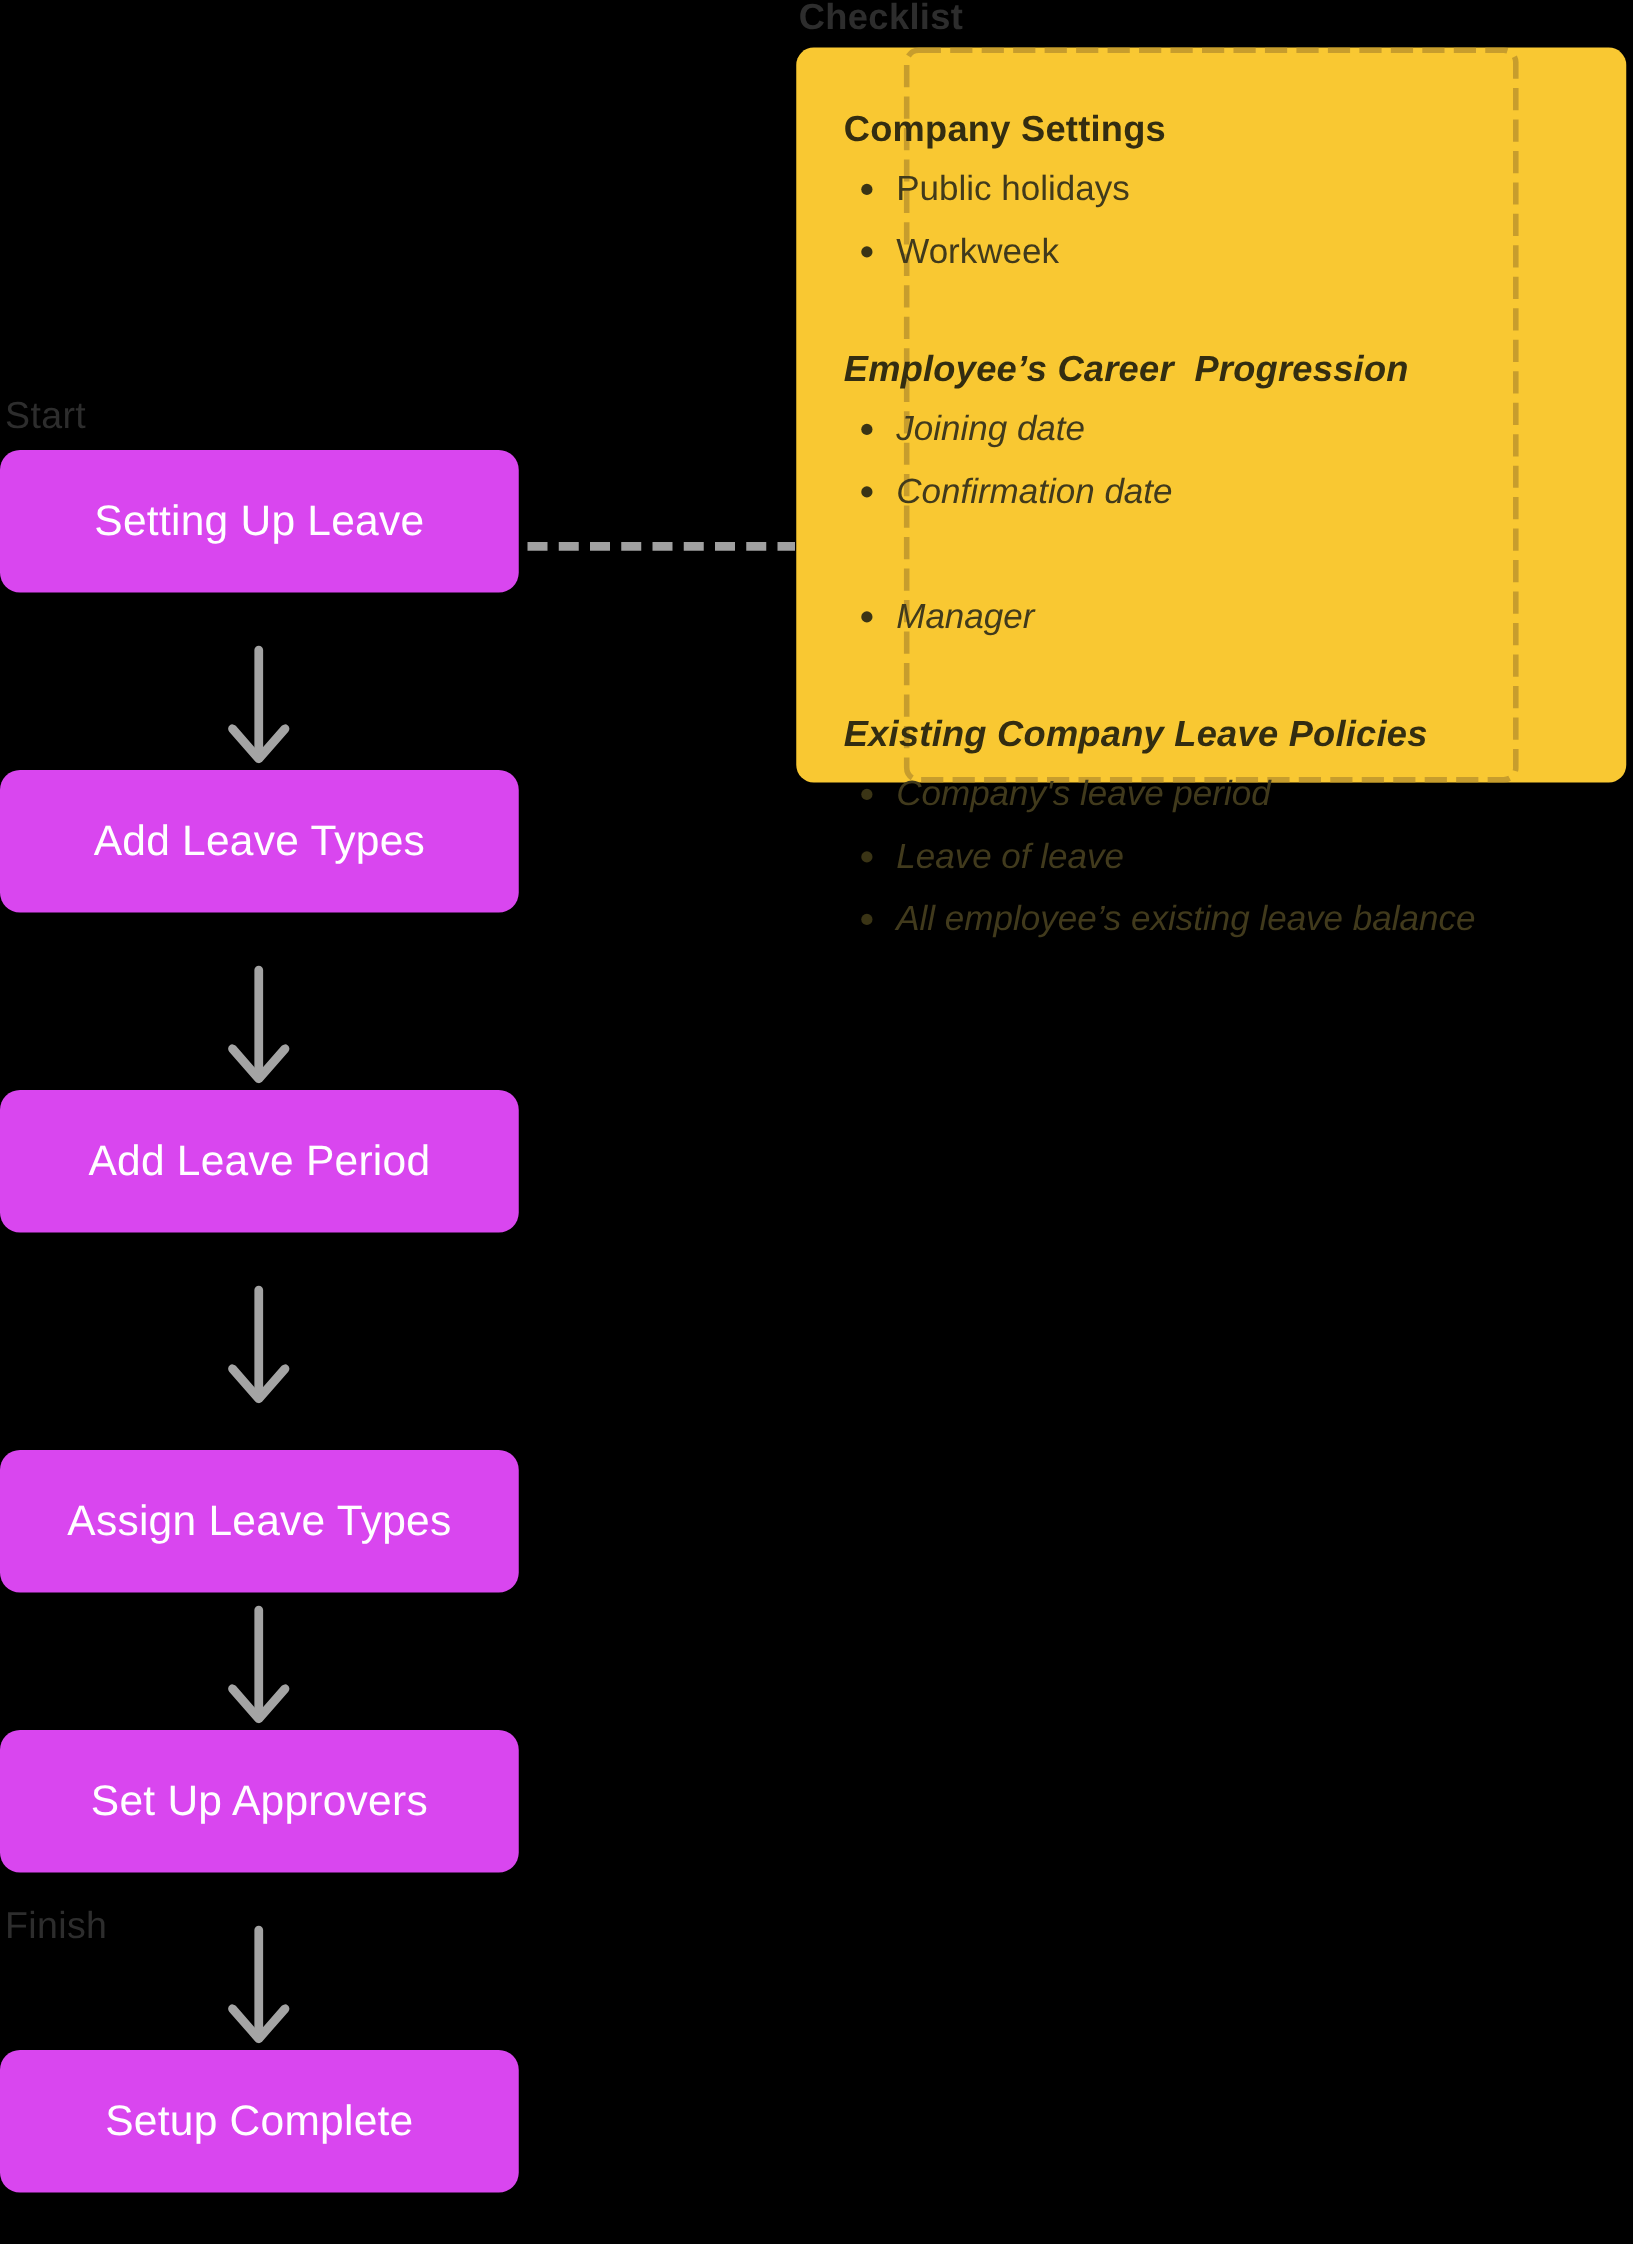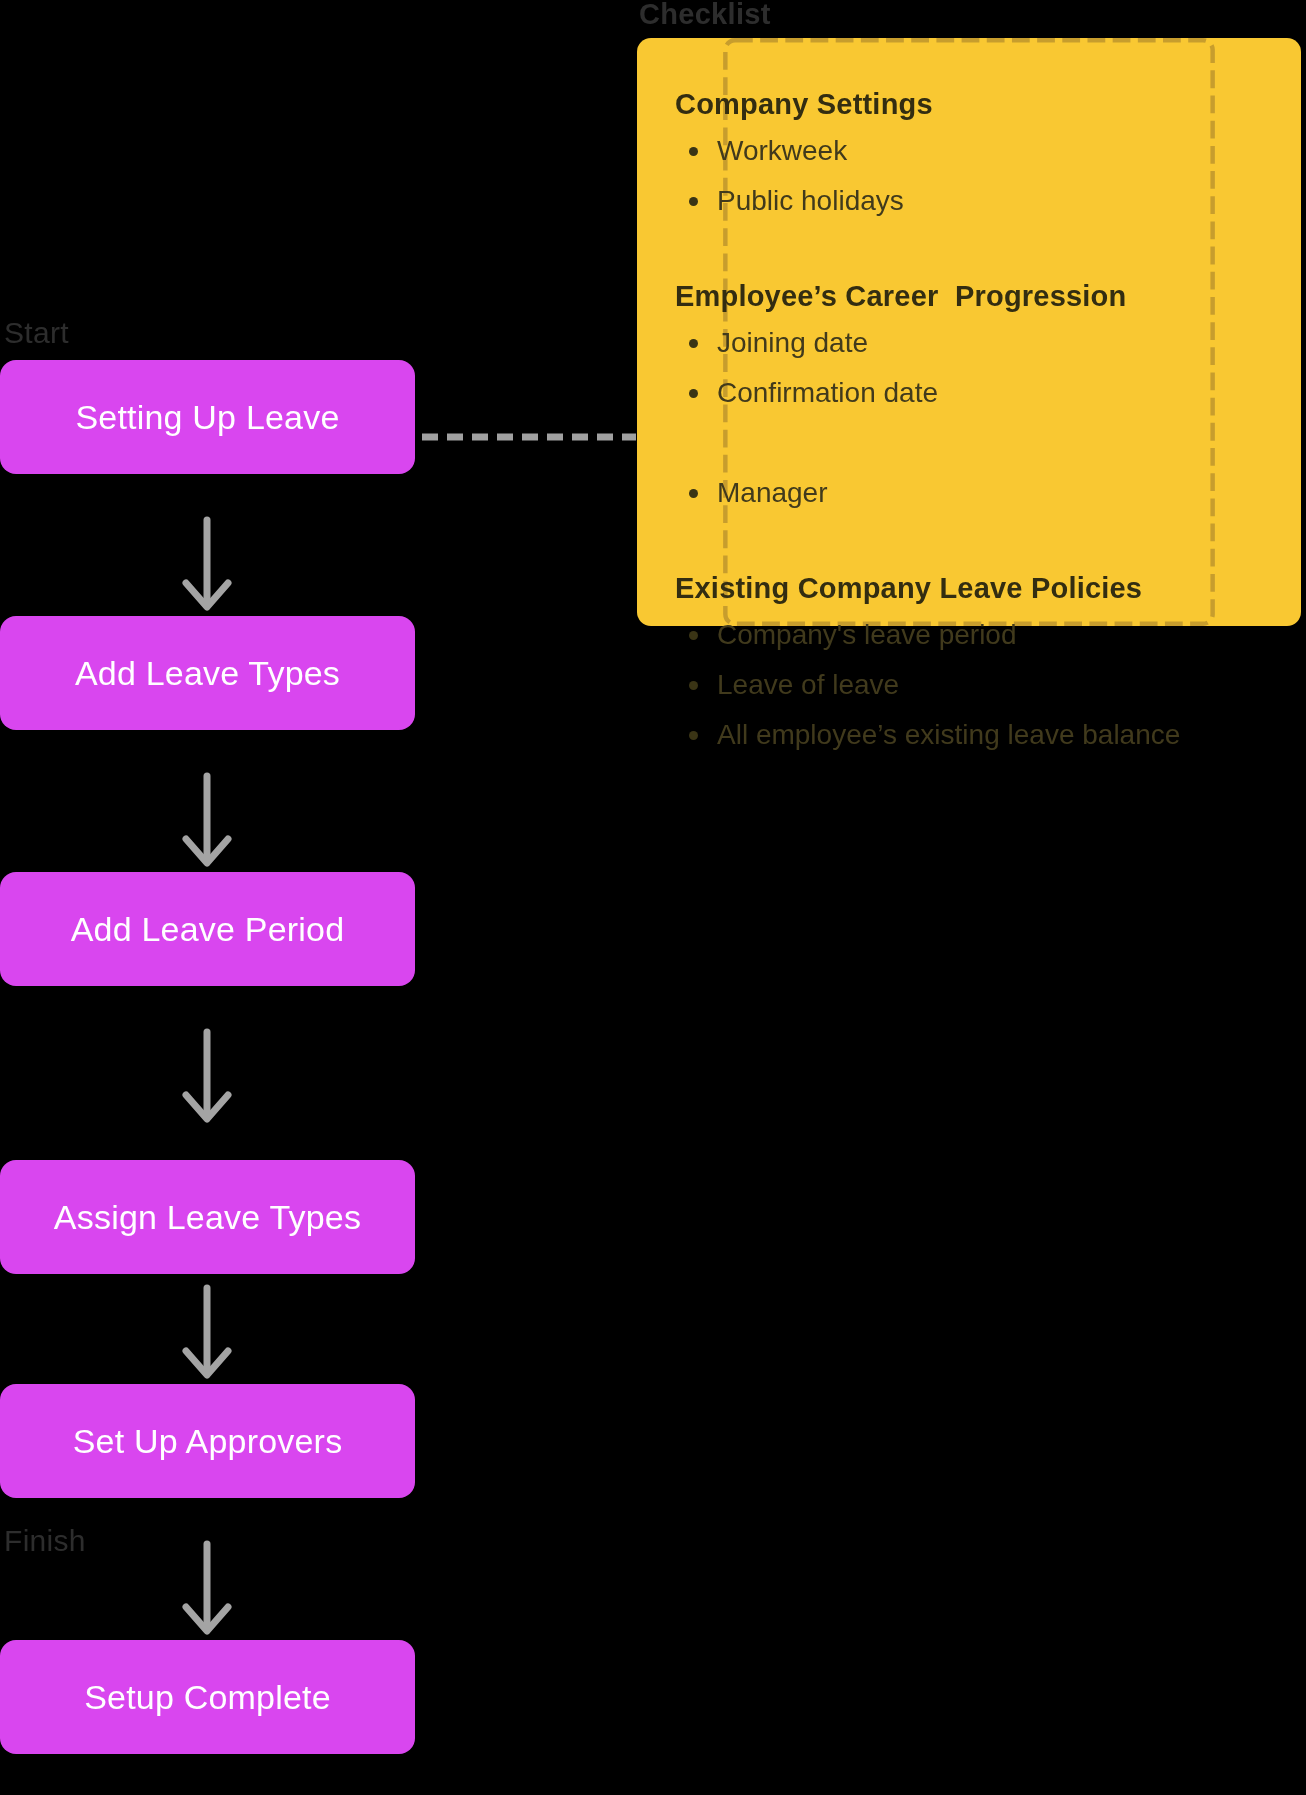--- a/index.html
+++ b/index.html
@@ -38,21 +38,21 @@
     font-size:29px; line-height:34px; font-weight:700;
     color:#2d2d2d; letter-spacing:0.3px;
   }
   .checklist-panel {
     position:absolute; left:637px; top:38px; width:664px; height:588px;
     background:#f9c832; border-radius:14px;
   }
   .checklist-border { position:absolute; left:0; top:0; width:100%; height:100%; pointer-events:none; }
   .checklist-content { position:absolute; left:38px; right:22px; top:46px; }
 
-  .section + .section { margin-top:50px; }
+  .section + .section { margin-top:50px;font-style:italic; }
   .section-heading {
     display:block; font-size:29px; line-height:40px; font-weight:700;
     color:#332d11; white-space:pre-wrap; letter-spacing:0.2px;
   }
   .section ul { list-style:none; margin:2px 0 0 0; padding:0; }
   .section li {
     position:relative; padding-left:42px;
     font-size:28px; line-height:50px; color:#413a1c;
   }
   .section li::before {
@@ -118,22 +118,22 @@
   <div class="checklist-panel">
     <svg class="checklist-border" viewBox="0 0 664 794">
       <rect x="3" y="3" width="658" height="788" rx="13" fill="none" stroke="#c79d2d" stroke-width="6" stroke-dasharray="24 10"></rect>
     </svg>
 
     <div class="checklist-content">
 
       <div class="section">
         <span class="section-heading">Company Settings</span>
         <ul>
+          <li>Public holidays</li>
           <li>Workweek</li>
-          <li>Public holidays</li>
         </ul>
       </div>
 
       <div class="section">
         <span class="section-heading">Employee’s Career  Progression</span>
         <ul>
           <li>Joining date</li>
           <li>Confirmation date</li>
         </ul>
       </div>

